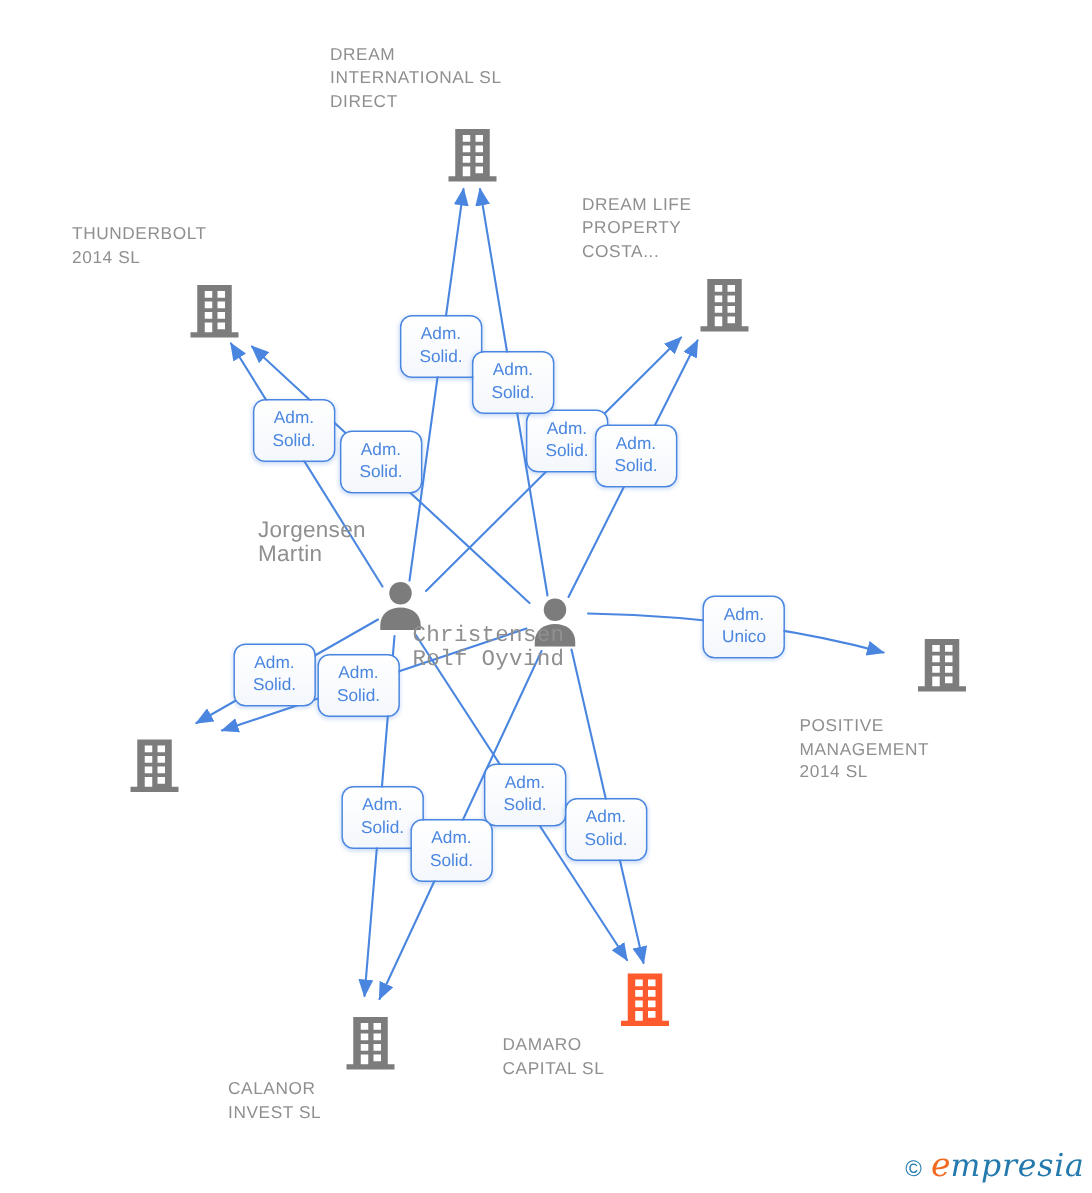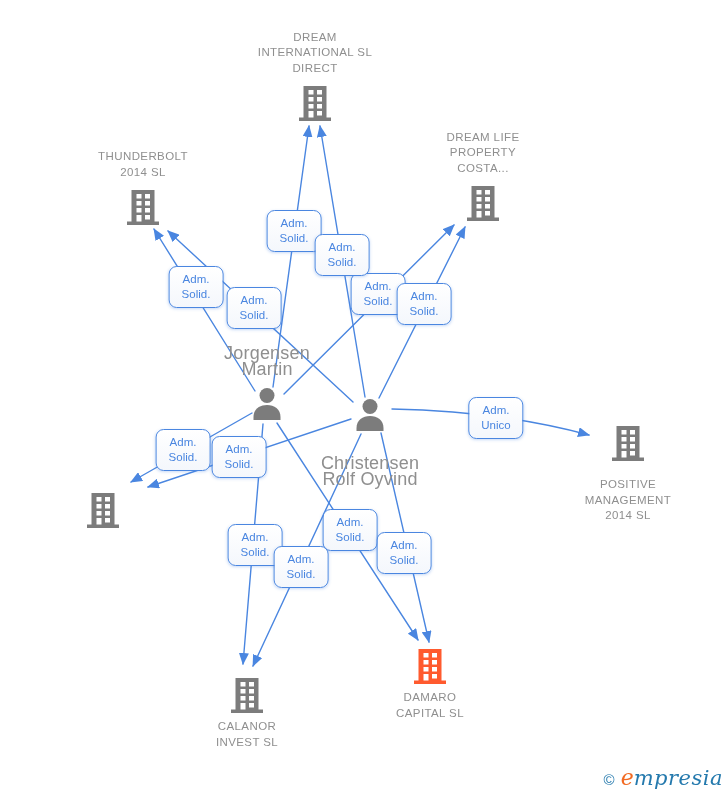--- a/index.html
+++ b/index.html
@@ -18,24 +18,24 @@
     border-radius:8px;
     box-shadow:0 1px 3px rgba(74,134,224,0.3);
     color:var(--accent);
     font-size:11.5px; line-height:15px;
     padding:5px 12px; white-space:nowrap; text-align:center;
   }
 
   .node-icon { position:absolute; transform:translate(-50%,-50%); width:40px; height:40px; }
   .node-label {
     position:absolute; width:190px; transform:translateX(-50%);
-    text-align:center; color:var(--label-gray);
+    text-align:left; color:var(--label-gray);
   }
   .label-company { font-size:11.5px; line-height:15.5px; letter-spacing:0.4px; }
-  .label-person  { font-size:18px;   line-height:15.5px; letter-spacing:0.2px; }
+  .label-person  { font-size:15px;   line-height:15.5px; letter-spacing:0.2px; }
 
   #logo {
     position:absolute; right:5px; bottom:5px;
     display:flex; align-items:baseline; gap:6px;
     cursor:pointer; user-select:none;
   }
   #logo .copy { color:var(--logo-blue); font-size:15px; }
   #logo .brand { font-family:"DejaVu Serif","Liberation Serif",serif; font-style:italic; }
   #logo .brand .e    { color:var(--logo-orange); font-size:22px; font-style:italic; }
   #logo .brand .rest { color:var(--logo-blue);   font-size:21px; font-style:italic; letter-spacing:0.5px; }
@@ -181,21 +181,21 @@
   <path d="M6.5 36 v-3 c0 -8 6.2 -12 13.5 -12 s13.5 4 13.5 12 v3 z" fill="#7c7c7c"></path>
       </svg></div>
     <div class="node-label label-person" style="left: 267px; top: 346px;">
       <div>Jorgensen</div>
       <div>Martin</div>
     </div>
     <div class="node-icon" style="left: 370px; top: 415px;"><svg width="40" height="40" viewBox="0 0 40 40">
   <circle cx="20" cy="11.5" r="7.5" fill="#7c7c7c"></circle>
   <path d="M6.5 36 v-3 c0 -8 6.2 -12 13.5 -12 s13.5 4 13.5 12 v3 z" fill="#7c7c7c"></path>
       </svg></div>
-    <div class="node-label label-person" style="left: 370px; top: 456px;">
+    <div class="node-label label-person" style="left: 370px; top: 416px; font-family: Liberation Mono, monospace;">
       <div>Christensen</div>
       <div>Rolf Oyvind</div>
     </div>
     <div class="node-icon" style="left: 628px; top: 443px;"><svg width="40" height="40" viewBox="0 0 40 40">
   <rect x="8.5" y="3" width="23" height="32" fill="#7c7c7c"></rect>
   <rect x="4" y="34.5" width="32" height="3.5" fill="#7c7c7c"></rect>
   <g fill="#ffffff">
     <rect x="13.5" y="7" width="5" height="4.5"></rect>
           <rect x="22" y="7" width="5" height="4.5"></rect>
     <rect x="13.5" y="14" width="5" height="4.5"></rect>

